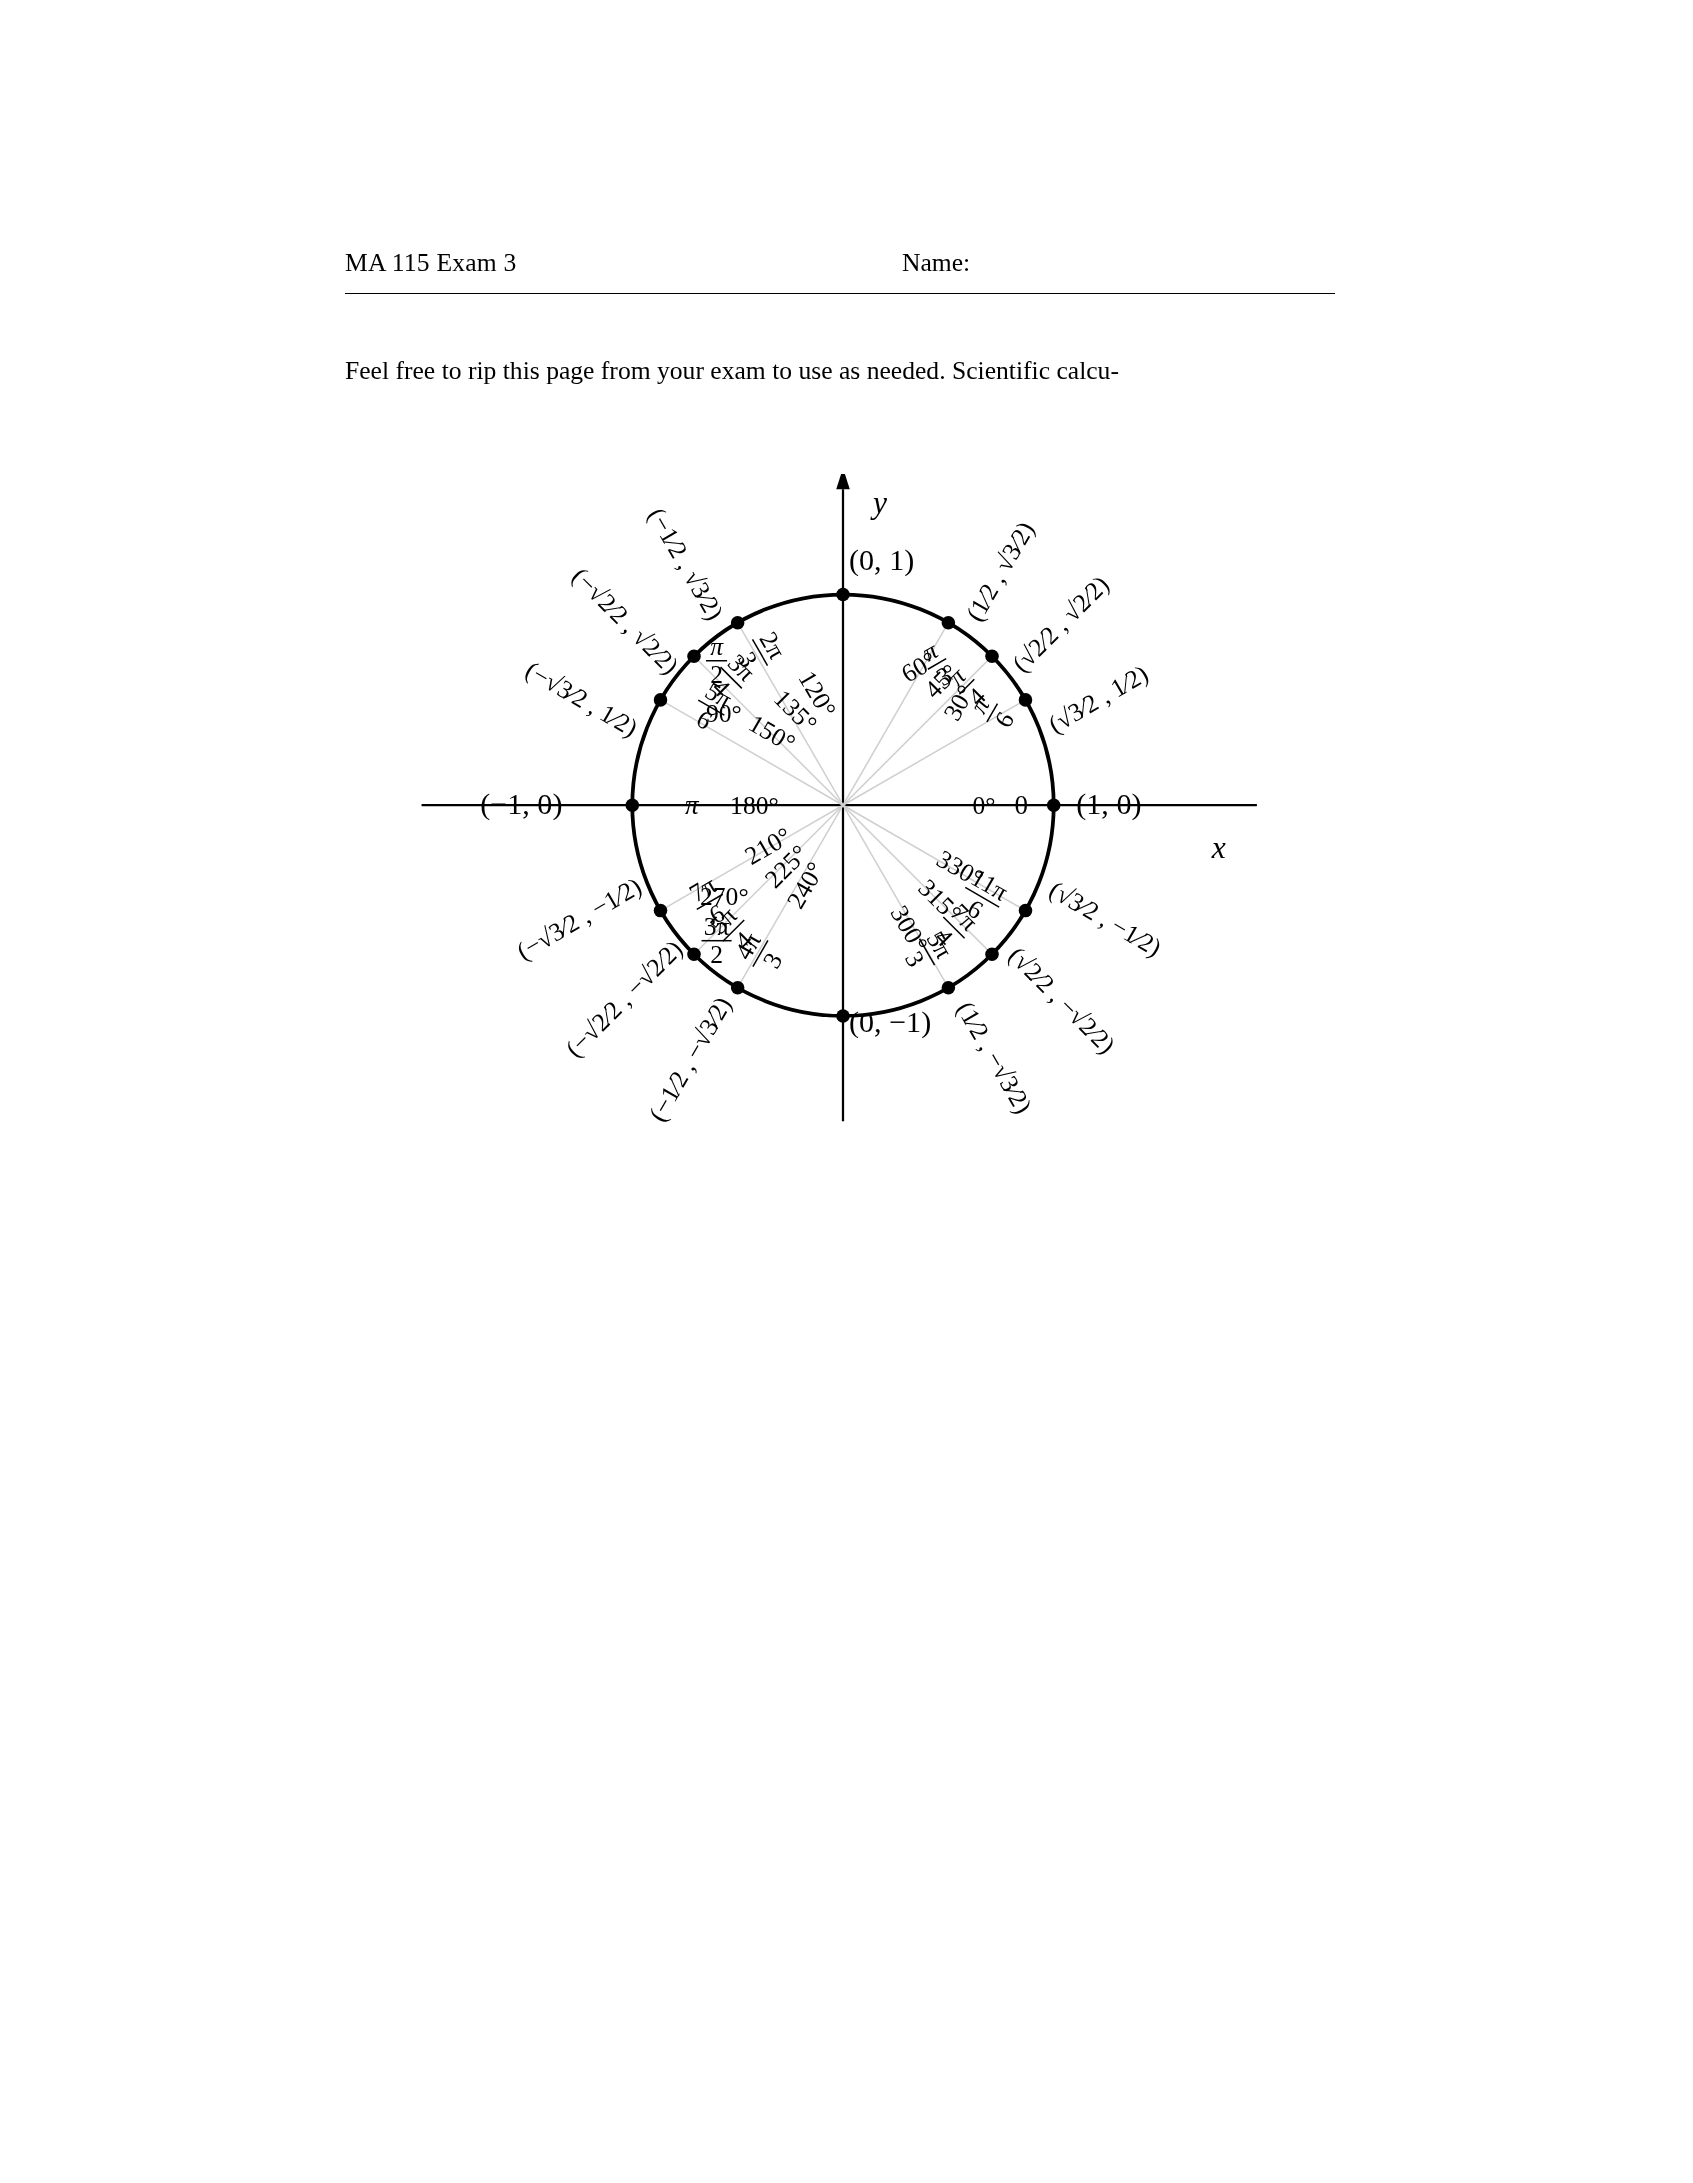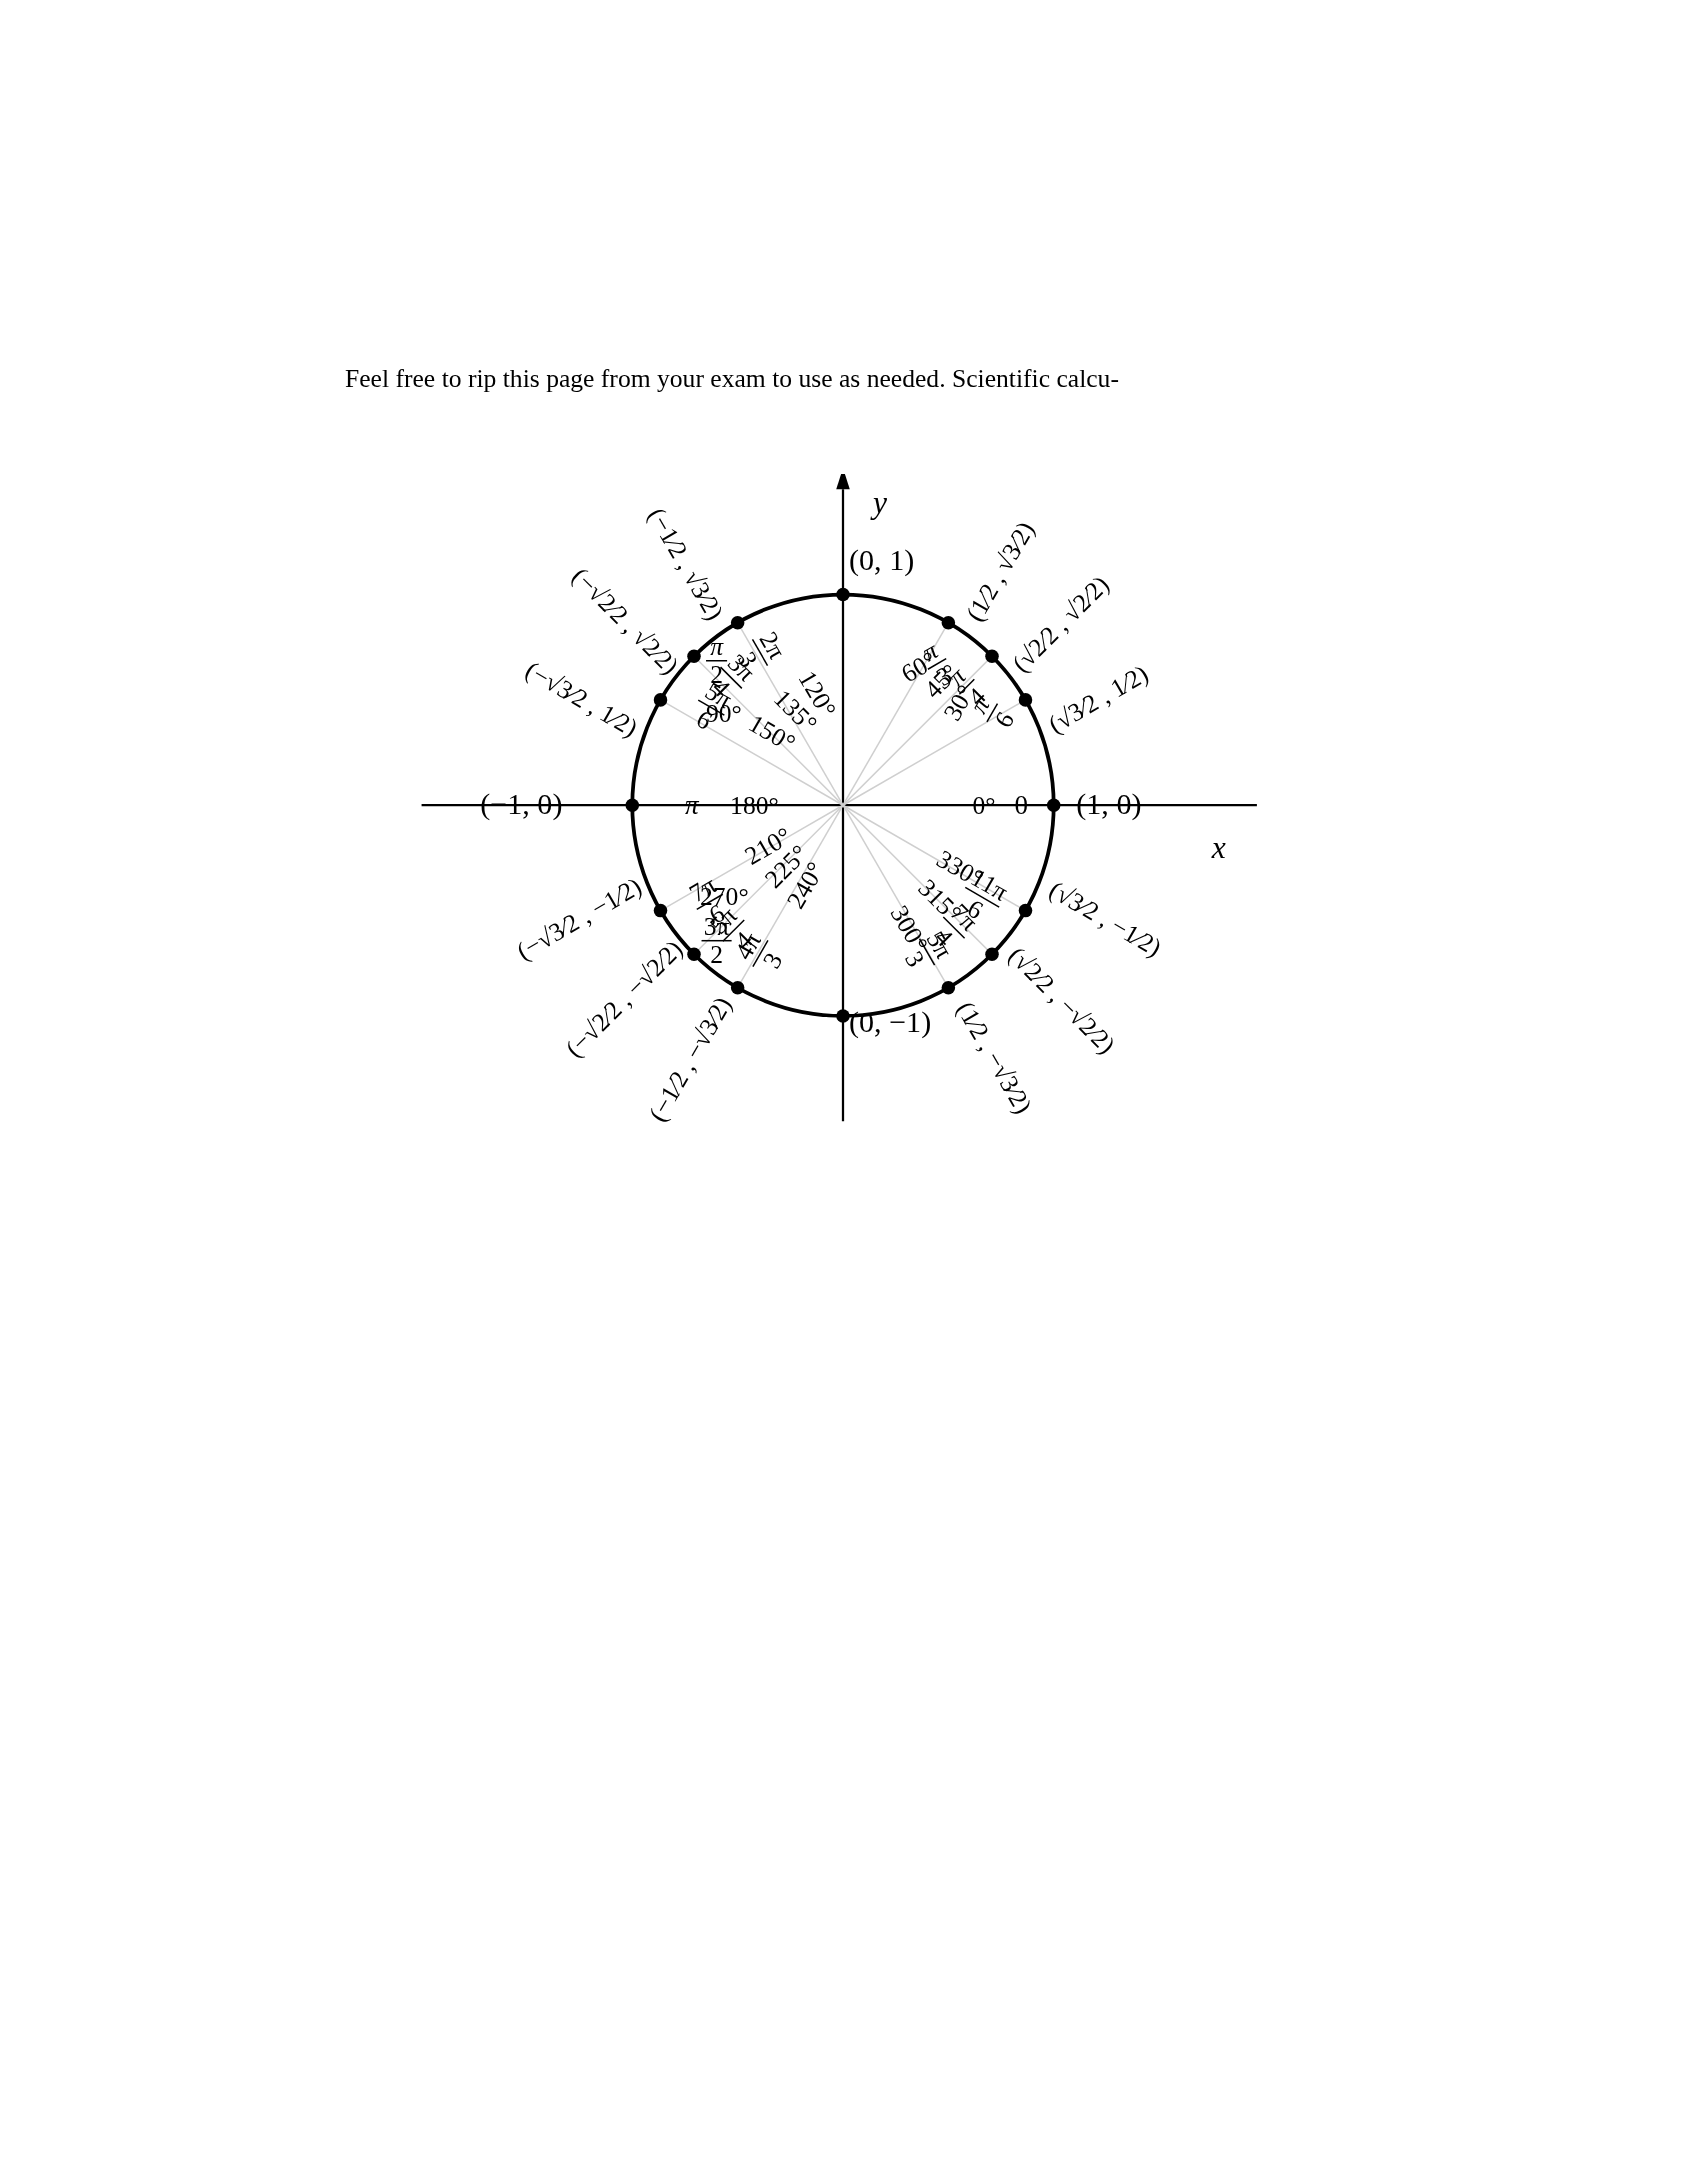--- a/index.html
+++ b/index.html
@@ -45,21 +45,21 @@
     left: 557px;
     top: 0;
     font-size: 25.6px;
     white-space: nowrap;
   }
 
   
   .intro {
     position: absolute;
     left: 345px;
-    top: 362px;
+    top: 354px;
     width: 993px;
     font-size: 25.6px;
     line-height: 1.32;
     text-align: justify;
   }
   .intro .l2 { display: block; }
 
   
   .figure {
     position: absolute;
@@ -70,20 +70,24 @@
   }
   .figure svg { display: block; }
 
   
 </style>
 </head>
 <body>
 
 <div class="page">
 
+  <div class="header">
+    <span class="header-title">MA 115 Exam 3</span>
+    <span class="header-name">Name:</span>
+  </div>
 
   <div class="intro">
     <span>Feel free to rip this page from your exam to use as needed. Scientific calcu-</span>
   </div>
 
   <div class="figure">
     <svg width="888" height="1114" viewBox="0 0 1180 1480" xmlns="http://www.w3.org/2000/svg">
       <defs>
         <marker id="arrowUp" markerWidth="14" markerHeight="14" refX="7" refY="11" orient="auto">
           <path d="M7 0 L13 13 L1 13 Z" fill="#000"></path>

